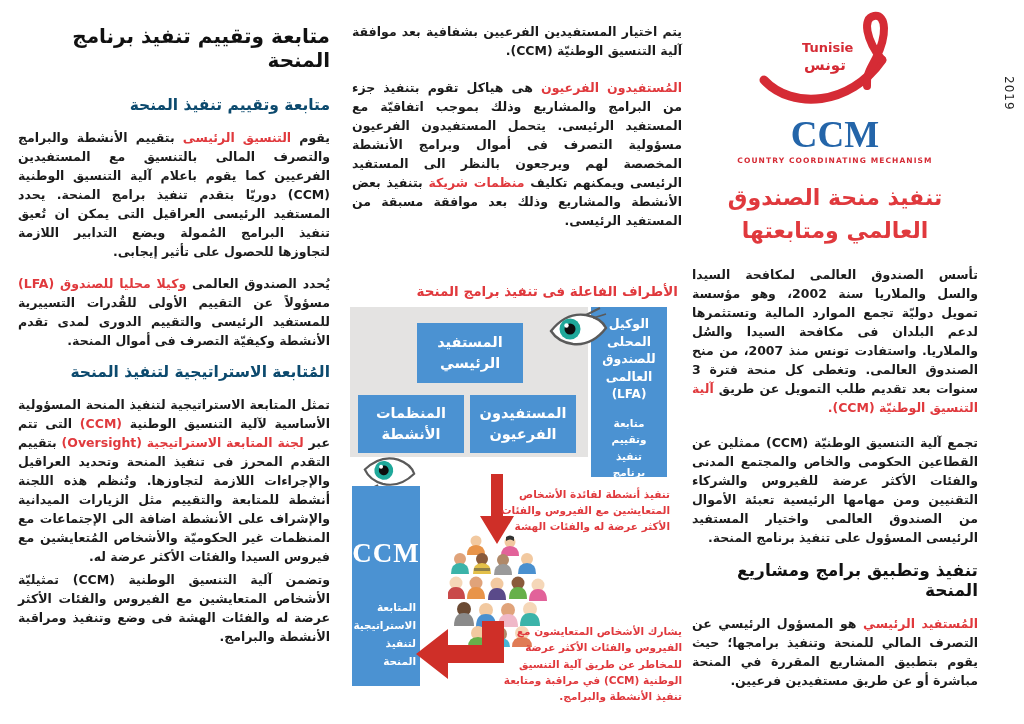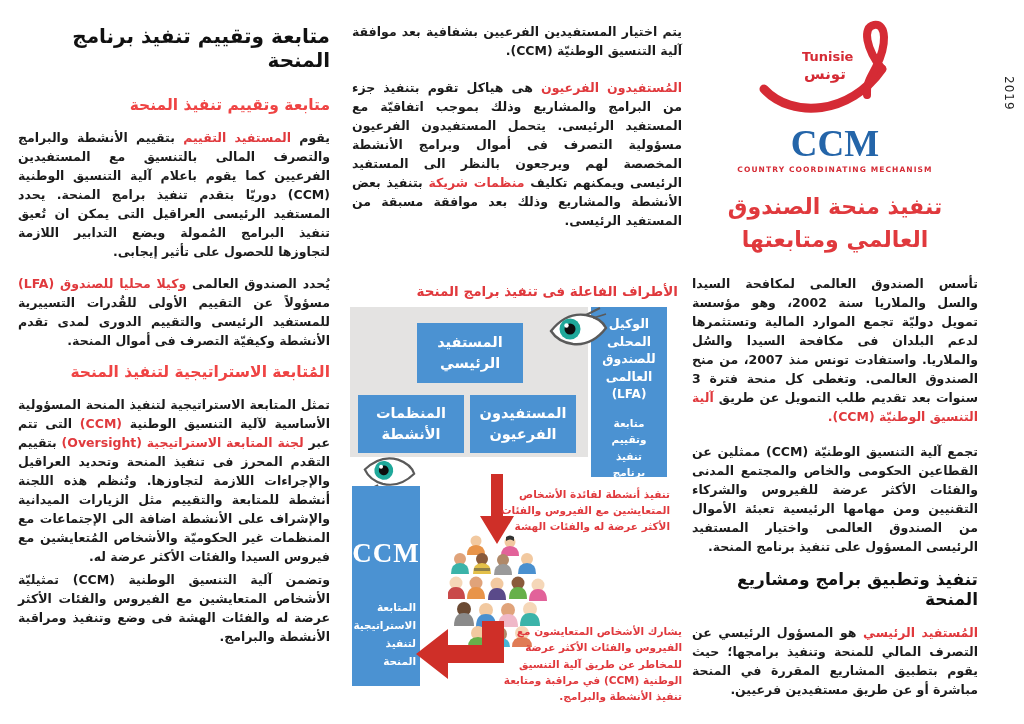--- a/index.html
+++ b/index.html
@@ -9,21 +9,21 @@
     background:#ffffff;overflow:hidden;
     font-family:"DejaVu Sans",sans-serif;color:#1b1b1b;
   }
   
   .body-text{font-size:12.5px;font-weight:bold;line-height:1.52;text-align:justify;margin:0 0 13px;}
   .inline-red{color:#e0393d;font-weight:bold;}
   h1,h2,h3{margin:0;}
   
   .col-left{position:absolute;left:18px;top:24px;width:312px;direction:rtl;}
   .h-big{font-size:20px;font-weight:bold;color:#111;margin-bottom:24px;}
-  .h-sub{font-size:15.5px;font-weight:bold;color:#ef4444;margin:8px 0 14px;}
+  .h-sub{font-size:15.5px;font-weight:bold;color:#0c4a6e;margin:8px 0 14px;}
   
   .col-mid{position:absolute;left:352px;top:22px;width:330px;direction:rtl;}
   .diagram{position:absolute;left:350px;top:283px;width:332px;height:430px;direction:rtl;}
   .diag-title{position:absolute;top:0;right:4px;width:100%;font-size:13.5px;font-weight:bold;color:#e0393d;text-align:right;}
   .gray-box{position:absolute;left:0;top:24px;width:238px;height:150px;background:#e4e3e2;}
   .blue-box{position:absolute;background:#4b92d2;color:#fff;font-weight:bold;
             display:flex;align-items:center;justify-content:center;text-align:center;
             font-size:14.5px;line-height:1.45;}
   .box-principal{left:67px;top:40px;width:106px;height:60px;}
   .box-partner{left:8px;top:112px;width:106px;height:58px;}
@@ -41,41 +41,41 @@
   .eye1{left:198px;top:24px;width:60px;height:46px;}
   .eye2{left:12px;top:168px;width:54px;height:42px;transform:rotate(8deg);}
   .down-arrow{position:absolute;left:130px;top:191px;width:34px;height:70px;}
   .arrow1-caption{position:absolute;left:148px;top:204px;width:172px;font-size:10.5px;font-weight:bold;
                   color:#e0393d;text-align:right;line-height:1.5;}
   .crowd{position:absolute;left:98px;top:250px;width:100px;height:114px;}
   .elbow-arrow{position:absolute;left:66px;top:338px;width:94px;height:64px;}
   .arrow2-caption{position:absolute;left:138px;top:340px;width:194px;font-size:10.5px;font-weight:bold;
                   color:#e0393d;text-align:right;line-height:1.55;}
   
-  .col-right{position:absolute;left:692px;top:19px;width:286px;direction:rtl;}
+  .col-right{position:absolute;left:692px;top:10px;width:286px;direction:rtl;}
   .logo-block{text-align:center;direction:ltr;}
   .logo-ccm{font-family:"Liberation Serif","DejaVu Serif",serif;font-size:37px;font-weight:bold;
             color:#2465a9;line-height:1;margin-top:-4px;}
   .logo-sub{font-size:7.5px;font-weight:bold;color:#d52b35;letter-spacing:1.1px;margin-top:3px;}
   .main-title{font-size:22px;font-weight:bold;color:#e0393d;text-align:center;line-height:1.5;margin:16px 0 18px;}
   .h-right2{font-size:17px;font-weight:bold;color:#111;margin:10px 0 14px;}
   
   .year{position:absolute;right:8px;top:76px;writing-mode:vertical-rl;font-size:12px;color:#222;letter-spacing:1px;}
 </style>
 </head>
 <body>
 
 <div class="page">
 
   <div class="year">2019</div>
 
   <div class="col-left">
     <h1 class="h-big">متابعة وتقييم تنفيذ برنامج المنحة</h1>
     <h2 class="h-sub">متابعة وتقييم تنفيذ المنحة</h2>
-    <p class="body-text"><span>يقوم </span><span class="inline-red">المستفيد التقييم</span><span> بتقييم الأنشطة والبرامج والتصرف المالى  بالتنسيق مع المستفيدين الفرعيين كما يقوم باعلام آلية التنسيق الوطنية (CCM)  دوريّا بتقدم تنفيذ برامج المنحة. يحدد المستفيد الرئيسى العراقيل التى يمكن ان تُعيق تنفيذ البرامج المُمولة ويضع التدابير اللازمة لتجاوزها للحصول على تأثير إيجابى.</span></p>
+    <p class="body-text"><span>يقوم </span><span class="inline-red">التنسيق الرئيسى</span><span> بتقييم الأنشطة والبرامج والتصرف المالى  بالتنسيق مع المستفيدين الفرعيين كما يقوم باعلام آلية التنسيق الوطنية (CCM)  دوريّا بتقدم تنفيذ برامج المنحة. يحدد المستفيد الرئيسى العراقيل التى يمكن ان تُعيق تنفيذ البرامج المُمولة ويضع التدابير اللازمة لتجاوزها للحصول على تأثير إيجابى.</span></p>
     <p class="body-text"><span>يُحدد الصندوق العالمى </span><span class="inline-red">وكيلا محليا للصندوق (LFA)</span><span> مسؤولاً عن التقييم الأولى  للقُدرات التسييرية للمستفيد الرئيسى والتقييم الدورى لمدى تقدم الأنشطة وكيفيّة التصرف فى أموال المنحة.</span></p>
     <h2 class="h-sub">المُتابعة الاستراتيجية لتنفيذ المنحة</h2>
     <p class="body-text" style="margin-bottom:4px;"><span>تمثل المتابعة الاستراتيجية لتنفيذ المنحة المسؤولية الأساسية لآلية التنسيق الوطنية </span><span class="inline-red">(CCM)</span><span> التى تتم عبر </span><span class="inline-red">لجنة المتابعة الاستراتيجية (Oversight)</span><span> بتقييم التقدم المحرز فى تنفيذ المنحة وتحديد العراقيل والإجراءات اللازمة لتجاوزها. وتُنظم هذه اللجنة أنشطة للمتابعة والتقييم مثل الزيارات الميدانية والإشراف على الأنشطة اضافة الى الإجتماعات مع المنظمات غير الحكوميّة والأشخاص المُتعايشين مع فيروس السيدا والفئات الأكثر عرضة له.</span></p>
     <p class="body-text">وتضمن آلية التنسيق الوطنية (CCM) تمثيليّة الأشخاص المتعايشين مع الفيروس والفئات الأكثر عرضة له والفئات الهشة فى وضع وتنفيذ ومراقبة الأنشطة والبرامج.</p>
   </div>
 
   <div class="col-mid">
     <p class="body-text" style="margin-bottom:18px;">يتم اختيار  المستفيدين الفرعيين بشفافية بعد موافقة آلية التنسيق الوطنيّة (CCM).</p>
     <p class="body-text"><span class="inline-red">المُستفيدون الفرعيون</span><span> هى هياكل تقوم بتنفيذ جزء من البرامج والمشاريع وذلك بموجب اتفاقيّة مع المستفيد الرئيسى. يتحمل المستفيدون الفرعيون مسؤولية التصرف فى أموال وبرامج الأنشطة المخصصة لهم ويرجعون بالنظر الى المستفيد الرئيسى ويمكنهم تكليف </span><span class="inline-red">منظمات شريكة</span><span> بتنفيذ بعض الأنشطة والمشاريع وذلك بعد موافقة مسبقة من المستفيد الرئيسى.</span></p>
   </div>

